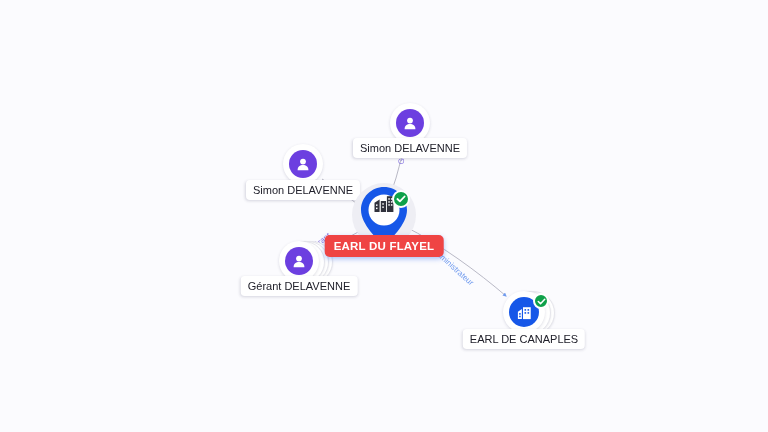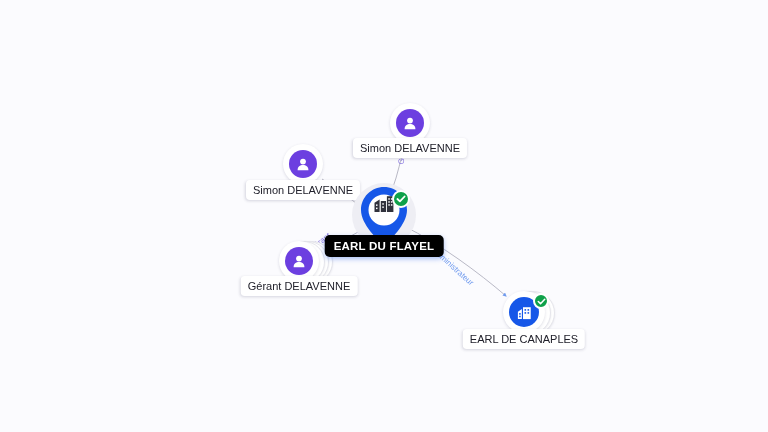--- a/index.html
+++ b/index.html
@@ -129,21 +129,21 @@
     font-size: 11px;
     line-height: 14px;
     color: #21212b;
     background: #ffffff;
     border-radius: 4px;
     padding: 3px 7px;
     box-shadow: 0 1px 3px rgba(40,40,80,.18);
     transform: translateX(-50%);
   }
   .node-label.highlight {
-    background: #000000;
+    background: #ef4444;
     color: #ffffff;
     font-weight: bold;
     font-size: 11.5px;
     letter-spacing: .2px;
     border-radius: 5px;
     padding: 4px 9px;
     box-shadow: 0 2px 5px rgba(22,87,232,.35);
   }
 
   

